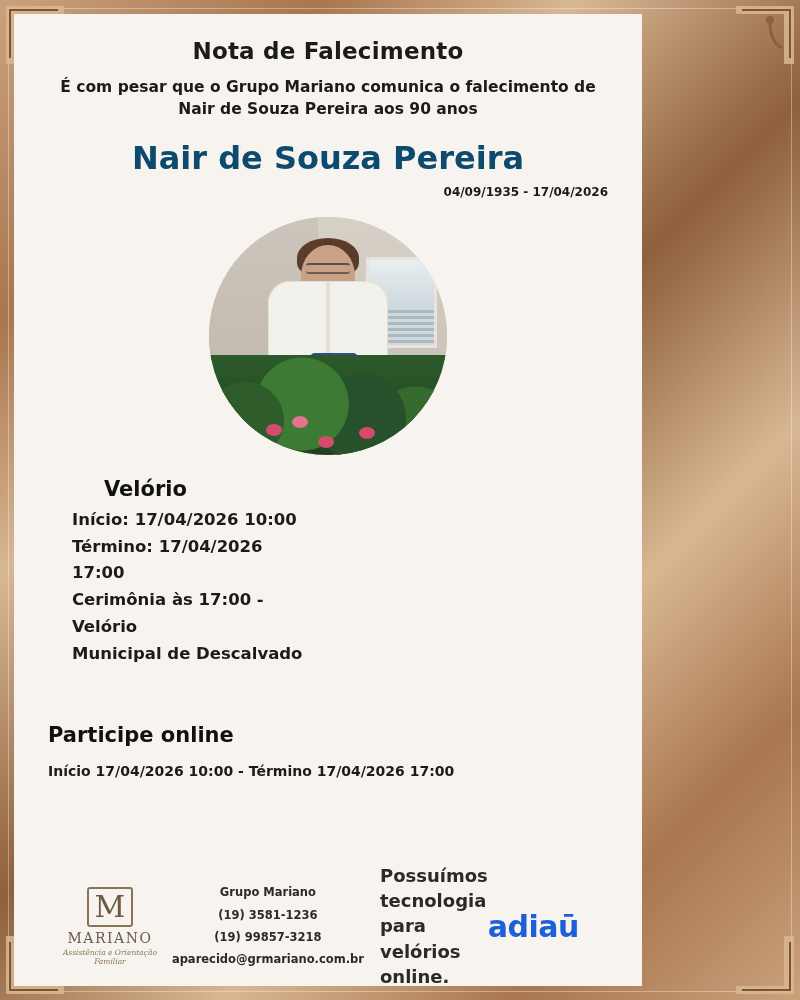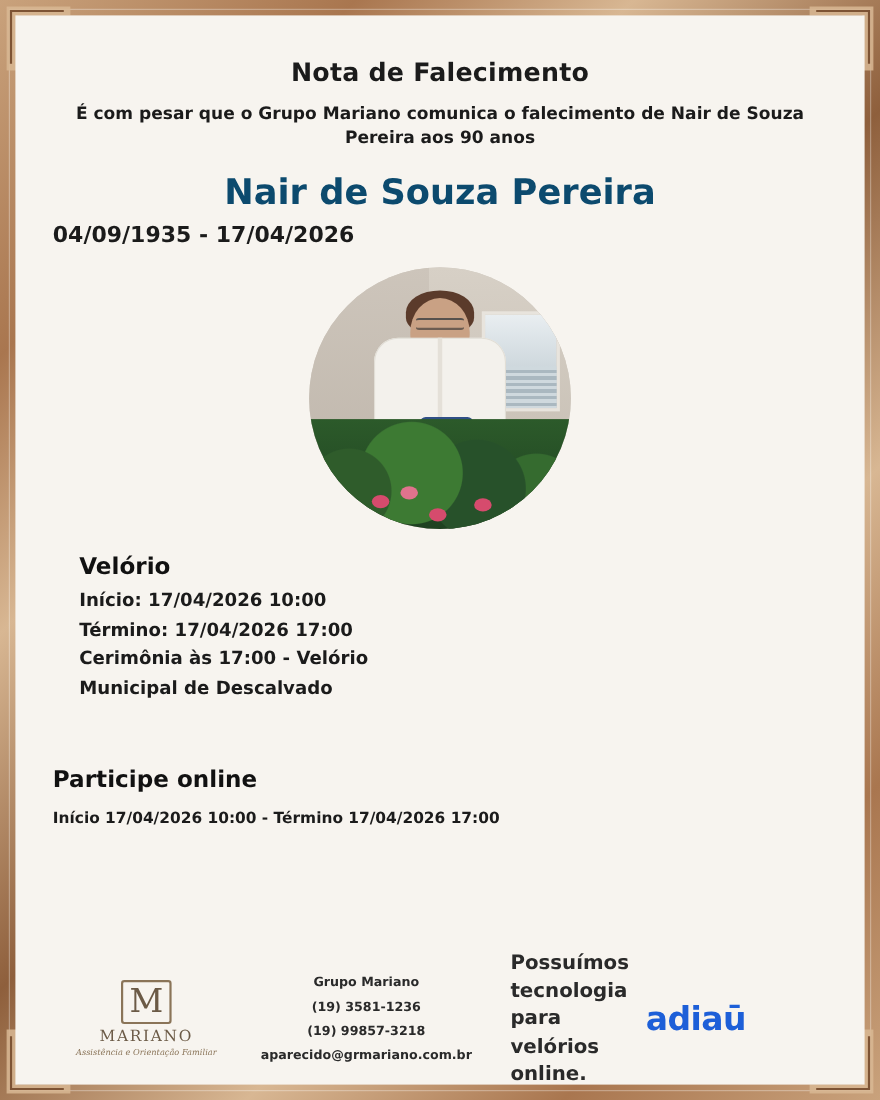--- a/index.html
+++ b/index.html
@@ -36,24 +36,24 @@
     height: 62px;
     pointer-events: none;
   }
   .corner.tl { left: 4px;  top: 4px; }
   .corner.tr { right: 4px; top: 4px;  transform: scaleX(-1); }
   .corner.bl { left: 4px;  bottom: 4px; transform: scaleY(-1); }
   .corner.br { right: 4px; bottom: 4px; transform: scale(-1,-1); }
 
   .page {
     position: relative;
-    width: 772px;
+    width: 628px;
     height: 972px;
     background: #f7f4ef;
-    padding: 32px 34px 10px 34px;
+    padding: 16px 34px 10px 34px;
     overflow: hidden;
   }
 
   
   .doc-title {
     text-align: center;
     font-size: 23px;
     font-weight: bold;
     color: #1b1b1b;
     letter-spacing: 0.2px;
@@ -68,22 +68,22 @@
     margin: 0 10px 18px 10px;
   }
   .deceased-name {
     text-align: center;
     font-size: 32px;
     font-weight: bold;
     color: #0c4a6e;
     margin: 0 0 8px 0;
   }
   .dates {
-    text-align: left;
-    font-size: 20px;
+    text-align: right;
+    font-size: 12px;
     font-weight: bold;
     color: #1b1b1b;
     margin: 0 0 18px 0;
   }
 
   
   .portrait-wrap {
     display: flex;
     justify-content: center;
     margin: 2px 0 22px 0;
@@ -154,20 +154,21 @@
     margin: 4px 24px 0 24px;
   }
   .col { width: 46%; }
   .col.left { text-align: left; }
   .col.right { text-align: right; }
   .col-title {
     font-size: 21px;
     font-weight: bold;
     color: #111;
     margin-bottom: 6px;
+    margin-left: 32px;
   }
   .col-line {
     font-size: 16.5px;
     font-weight: bold;
     color: #1b1b1b;
     line-height: 1.62;
   }
 
   
   .online {

